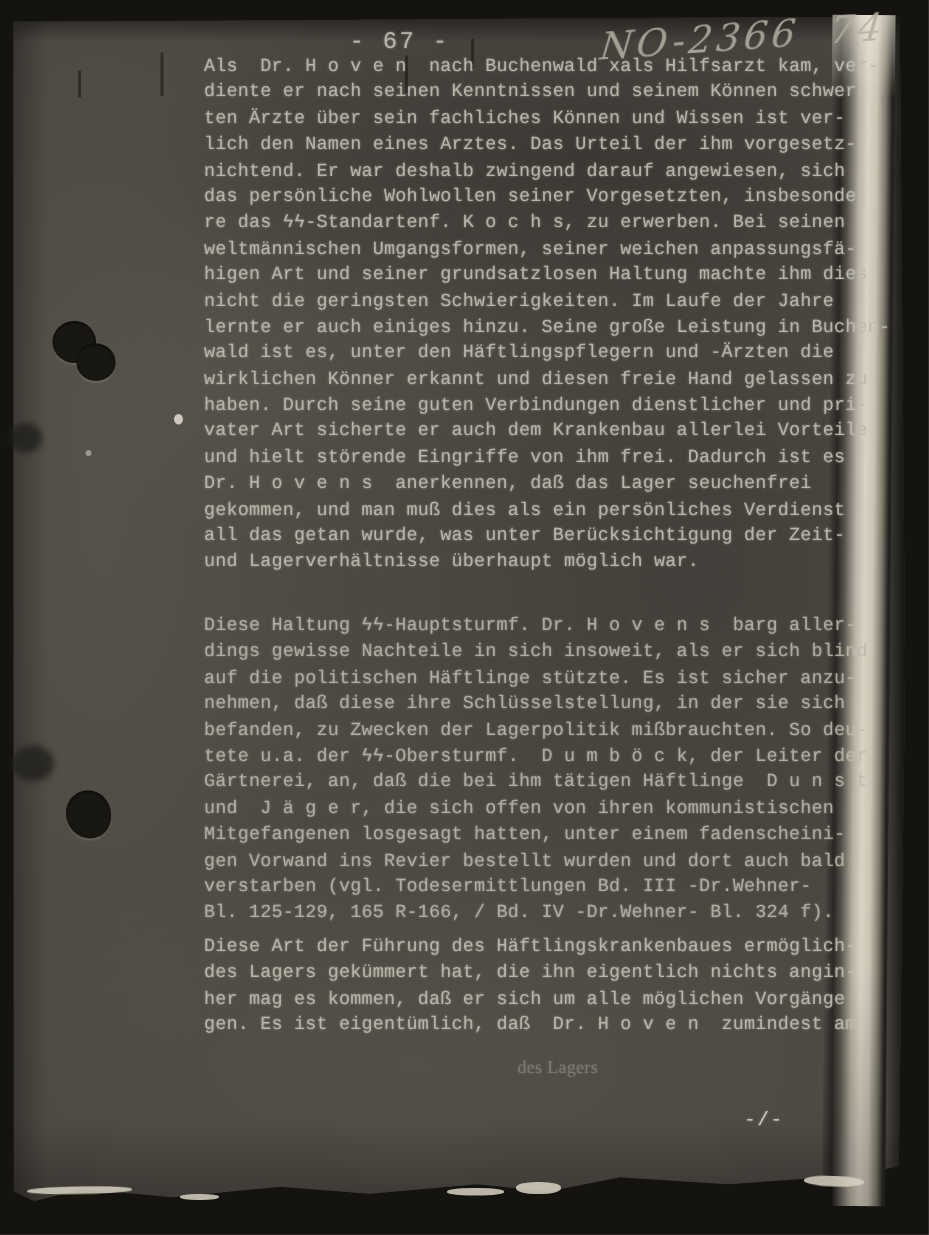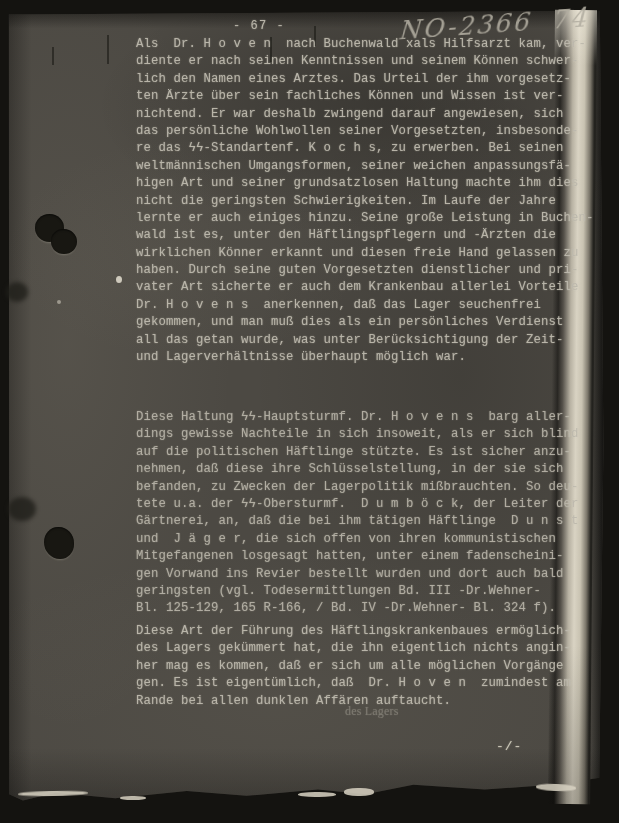--- a/index.html
+++ b/index.html
@@ -45,21 +45,21 @@
     position:absolute;inset:0;
     color:rgba(187,183,172,.96);
     filter:blur(.3px);
     text-shadow:0 0 1.6px rgba(214,209,193,.55);
   }
   .para{position:absolute;left:136px;}
   .p1{top:37px;}
   .p2{top:410px;opacity:.93;}
   .p3{top:624px;}
   .ln{height:17.4px;font-size:12.3px;letter-spacing:.12px;white-space:pre;}
-  .page-num{position:absolute;left:233px;top:19px;font-size:12px;letter-spacing:1.5px;white-space:pre;}
+  .page-num{position:absolute;left:233px;top:19px;font-size:16px;letter-spacing:1.5px;white-space:pre;}
   .end-mark{position:absolute;left:496px;top:739px;font-size:13px;letter-spacing:1px;
     color:rgba(210,205,190,.95);}
   .insert-note{position:absolute;left:345px;top:704px;font-size:12px;letter-spacing:.2px;
     opacity:.42;white-space:pre;font-family:Liberation Serif, serif;}
   .handwriting{
     position:absolute;left:400px;top:10px;width:190px;
     font-family:"DejaVu Serif","Liberation Serif",serif;
     font-style:italic;font-size:25px;letter-spacing:2.5px;
     color:rgba(178,173,160,.88);
     transform:rotate(-4deg) skewX(-10deg);
@@ -102,60 +102,60 @@
   </div>
 
   <div class="edge-strip"></div>
 
   <div class="text-layer">
     <div class="page-num">- 67 -</div>
 
     <div class="para p1">
       <div class="ln">Als  Dr. H o v e n  nach Buchenwald xals Hilfsarzt kam, ver-</div>
       <div class="ln">diente er nach seinen Kenntnissen und seinem Können schwer-</div>
+      <div class="ln">ten Ärzte über sein fachliches Können und Wissen ist ver-</div>
       <div class="ln">lich den Namen eines Arztes. Das Urteil der ihm vorgesetz-</div>
-      <div class="ln">ten Ärzte über sein fachliches Können und Wissen ist ver-</div>
       <div class="ln">nichtend. Er war deshalb zwingend darauf angewiesen, sich</div>
       <div class="ln">das persönliche Wohlwollen seiner Vorgesetzten, insbesonde-</div>
       <div class="ln">re das ϟϟ-Standartenf. K o c h s, zu erwerben. Bei seinen</div>
       <div class="ln">weltmännischen Umgangsformen, seiner weichen anpassungsfä-</div>
       <div class="ln">higen Art und seiner grundsatzlosen Haltung machte ihm dies</div>
       <div class="ln">nicht die geringsten Schwierigkeiten. Im Laufe der Jahre</div>
       <div class="ln">lernte er auch einiges hinzu. Seine große Leistung in Buchen-</div>
       <div class="ln">wald ist es, unter den Häftlingspflegern und -Ärzten die</div>
       <div class="ln">wirklichen Könner erkannt und diesen freie Hand gelassen zu</div>
-      <div class="ln">haben. Durch seine guten Vorgesetzten dienstlicher und pri-</div>
+      <div class="ln">haben. Durch seine guten Verbindungen dienstlicher und pri-</div>
       <div class="ln">vater Art sicherte er auch dem Krankenbau allerlei Vorteile</div>
+      <div class="ln">und hielt störende Eingriffe von ihm frei. Dadurch ist es</div>
       <div class="ln">Dr. H o v e n s  anerkennen, daß das Lager seuchenfrei</div>
       <div class="ln">gekommen, und man muß dies als ein persönliches Verdienst</div>
       <div class="ln">all das getan wurde, was unter Berücksichtigung der Zeit-</div>
       <div class="ln">und Lagerverhältnisse überhaupt möglich war.</div>
     </div>
 
     <div class="para p2">
       <div class="ln">Diese Haltung ϟϟ-Hauptsturmf. Dr. H o v e n s  barg aller-</div>
       <div class="ln">dings gewisse Nachteile in sich insoweit, als er sich blind</div>
       <div class="ln">auf die politischen Häftlinge stützte. Es ist sicher anzu-</div>
       <div class="ln">nehmen, daß diese ihre Schlüsselstellung, in der sie sich</div>
       <div class="ln">befanden, zu Zwecken der Lagerpolitik mißbrauchten. So deu-</div>
       <div class="ln">tete u.a. der ϟϟ-Obersturmf.  D u m b ö c k, der Leiter der</div>
       <div class="ln">Gärtnerei, an, daß die bei ihm tätigen Häftlinge  D u n s t</div>
       <div class="ln">und  J ä g e r, die sich offen von ihren kommunistischen</div>
       <div class="ln">Mitgefangenen losgesagt hatten, unter einem fadenscheini-</div>
       <div class="ln">gen Vorwand ins Revier bestellt wurden und dort auch bald</div>
-      <div class="ln">geringsten (vgl. Todesermittlungen Bd. III -Dr.Wehner-</div>
+      <div class="ln">verstarben (vgl. Todesermittlungen Bd. III -Dr.Wehner-</div>
       <div class="ln">Bl. 125-129, 165 R-166, / Bd. IV -Dr.Wehner- Bl. 324 f).</div>
     </div>
 
     <div class="para p3">
       <div class="ln">Diese Art der Führung des Häftlingskrankenbaues ermöglich-</div>
       <div class="ln">des Lagers gekümmert hat, die ihn eigentlich nichts angin-</div>
       <div class="ln">her mag es kommen, daß er sich um alle möglichen Vorgänge</div>
       <div class="ln">gen. Es ist eigentümlich, daß  Dr. H o v e n  zumindest am</div>
-      <div class="ln">Rande bei allen dunklen Affären auftaucht.</div>
     </div>
 
     <div class="insert-note">des Lagers</div>
     <div class="end-mark">-/-</div>
   </div>
 
   <div class="handwriting">NO-2366  74</div>
 
   <div class="hole hole-1a"></div>
   <div class="hole hole-1b"></div>

